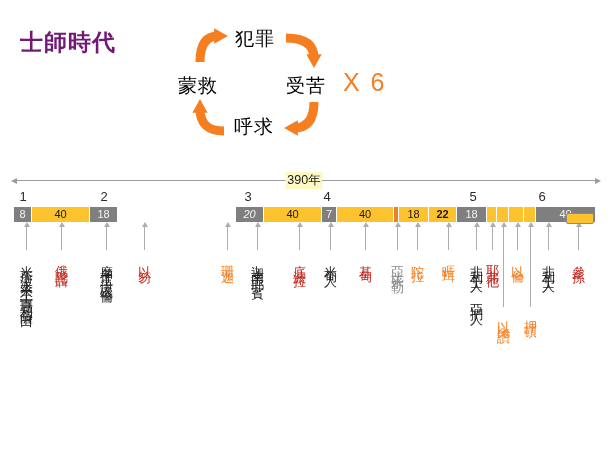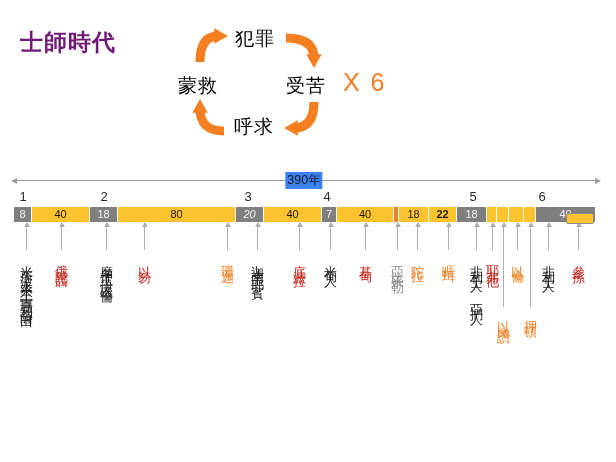--- a/index.html
+++ b/index.html
@@ -27,21 +27,21 @@
   .multiplier{
     position:absolute;left:343px;top:68px;
     font-size:25px;color:#F57E20;letter-spacing:2px;white-space:nowrap;
   }
   
   .span-line{position:absolute;top:180px;height:1px;background:#9B9B9B;}
   .span-line.left{left:16px;width:270px;}
   .span-line.right{left:322px;width:273px;}
   .span-label{
     position:absolute;left:304px;top:172px;transform:translateX(-50%);
-    font-size:12.5px;color:#1a1a1a;background:#3b82f6;padding:0 2px;white-space:nowrap;
+    font-size:12.5px;color:#1a1a1a;background:#fef9c3;padding:0 2px;white-space:nowrap;
   }
   .span-arrow{position:absolute;top:177.5px;width:0;height:0;
     border-top:3px solid transparent;border-bottom:3px solid transparent;}
   .span-arrow.left{left:11px;border-right:6px solid #9B9B9B;}
   .span-arrow.right{left:595px;border-left:6px solid #9B9B9B;}
   
   .cycnum{
     position:absolute;top:189px;transform:translateX(-50%);
     font-size:13px;color:#2a2a2a;
   }
@@ -108,21 +108,20 @@
     <div class="cycnum" style="left: 104px;">2</div>
     <div class="cycnum" style="left: 248px;">3</div>
     <div class="cycnum" style="left: 327px;">4</div>
     <div class="cycnum" style="left: 473px;">5</div>
     <div class="cycnum" style="left: 542px;">6</div>
   </div>
 <div class="bar">
     <div class="seg seg-oppression divided" style="left: 0px; width: 18px;">8</div>
     <div class="seg seg-judge divided" style="left: 18px; width: 58px;">40</div>
     <div class="seg seg-oppression divided" style="left: 76px; width: 28px;">18</div>
-    <div class="seg seg-judge divided" style="left: 104px; width: 118px;">80</div>
     <div class="seg seg-oppression divided" style="left: 222px; width: 28px; font-style: italic;">20</div>
     <div class="seg seg-judge divided" style="left: 250px; width: 58px;">40</div>
     <div class="seg seg-oppression divided" style="left: 308px; width: 15px;">7</div>
     <div class="seg seg-judge divided" style="left: 323px; width: 57px;">40</div>
     <div class="seg seg-abimelech divided" style="left: 380px; width: 5px;"></div>
     <div class="seg seg-judge divided" style="left: 385px; width: 30px;">18</div>
     <div class="seg seg-judge divided" style="left: 415px; width: 28px; font-weight: bold;">22</div>
     <div class="seg seg-oppression divided" style="left: 443px; width: 30px;">18</div>
     <div class="seg seg-judge divided" style="left: 473px; width: 10px;"></div>
     <div class="seg seg-judge divided" style="left: 483px; width: 12px;"></div>

